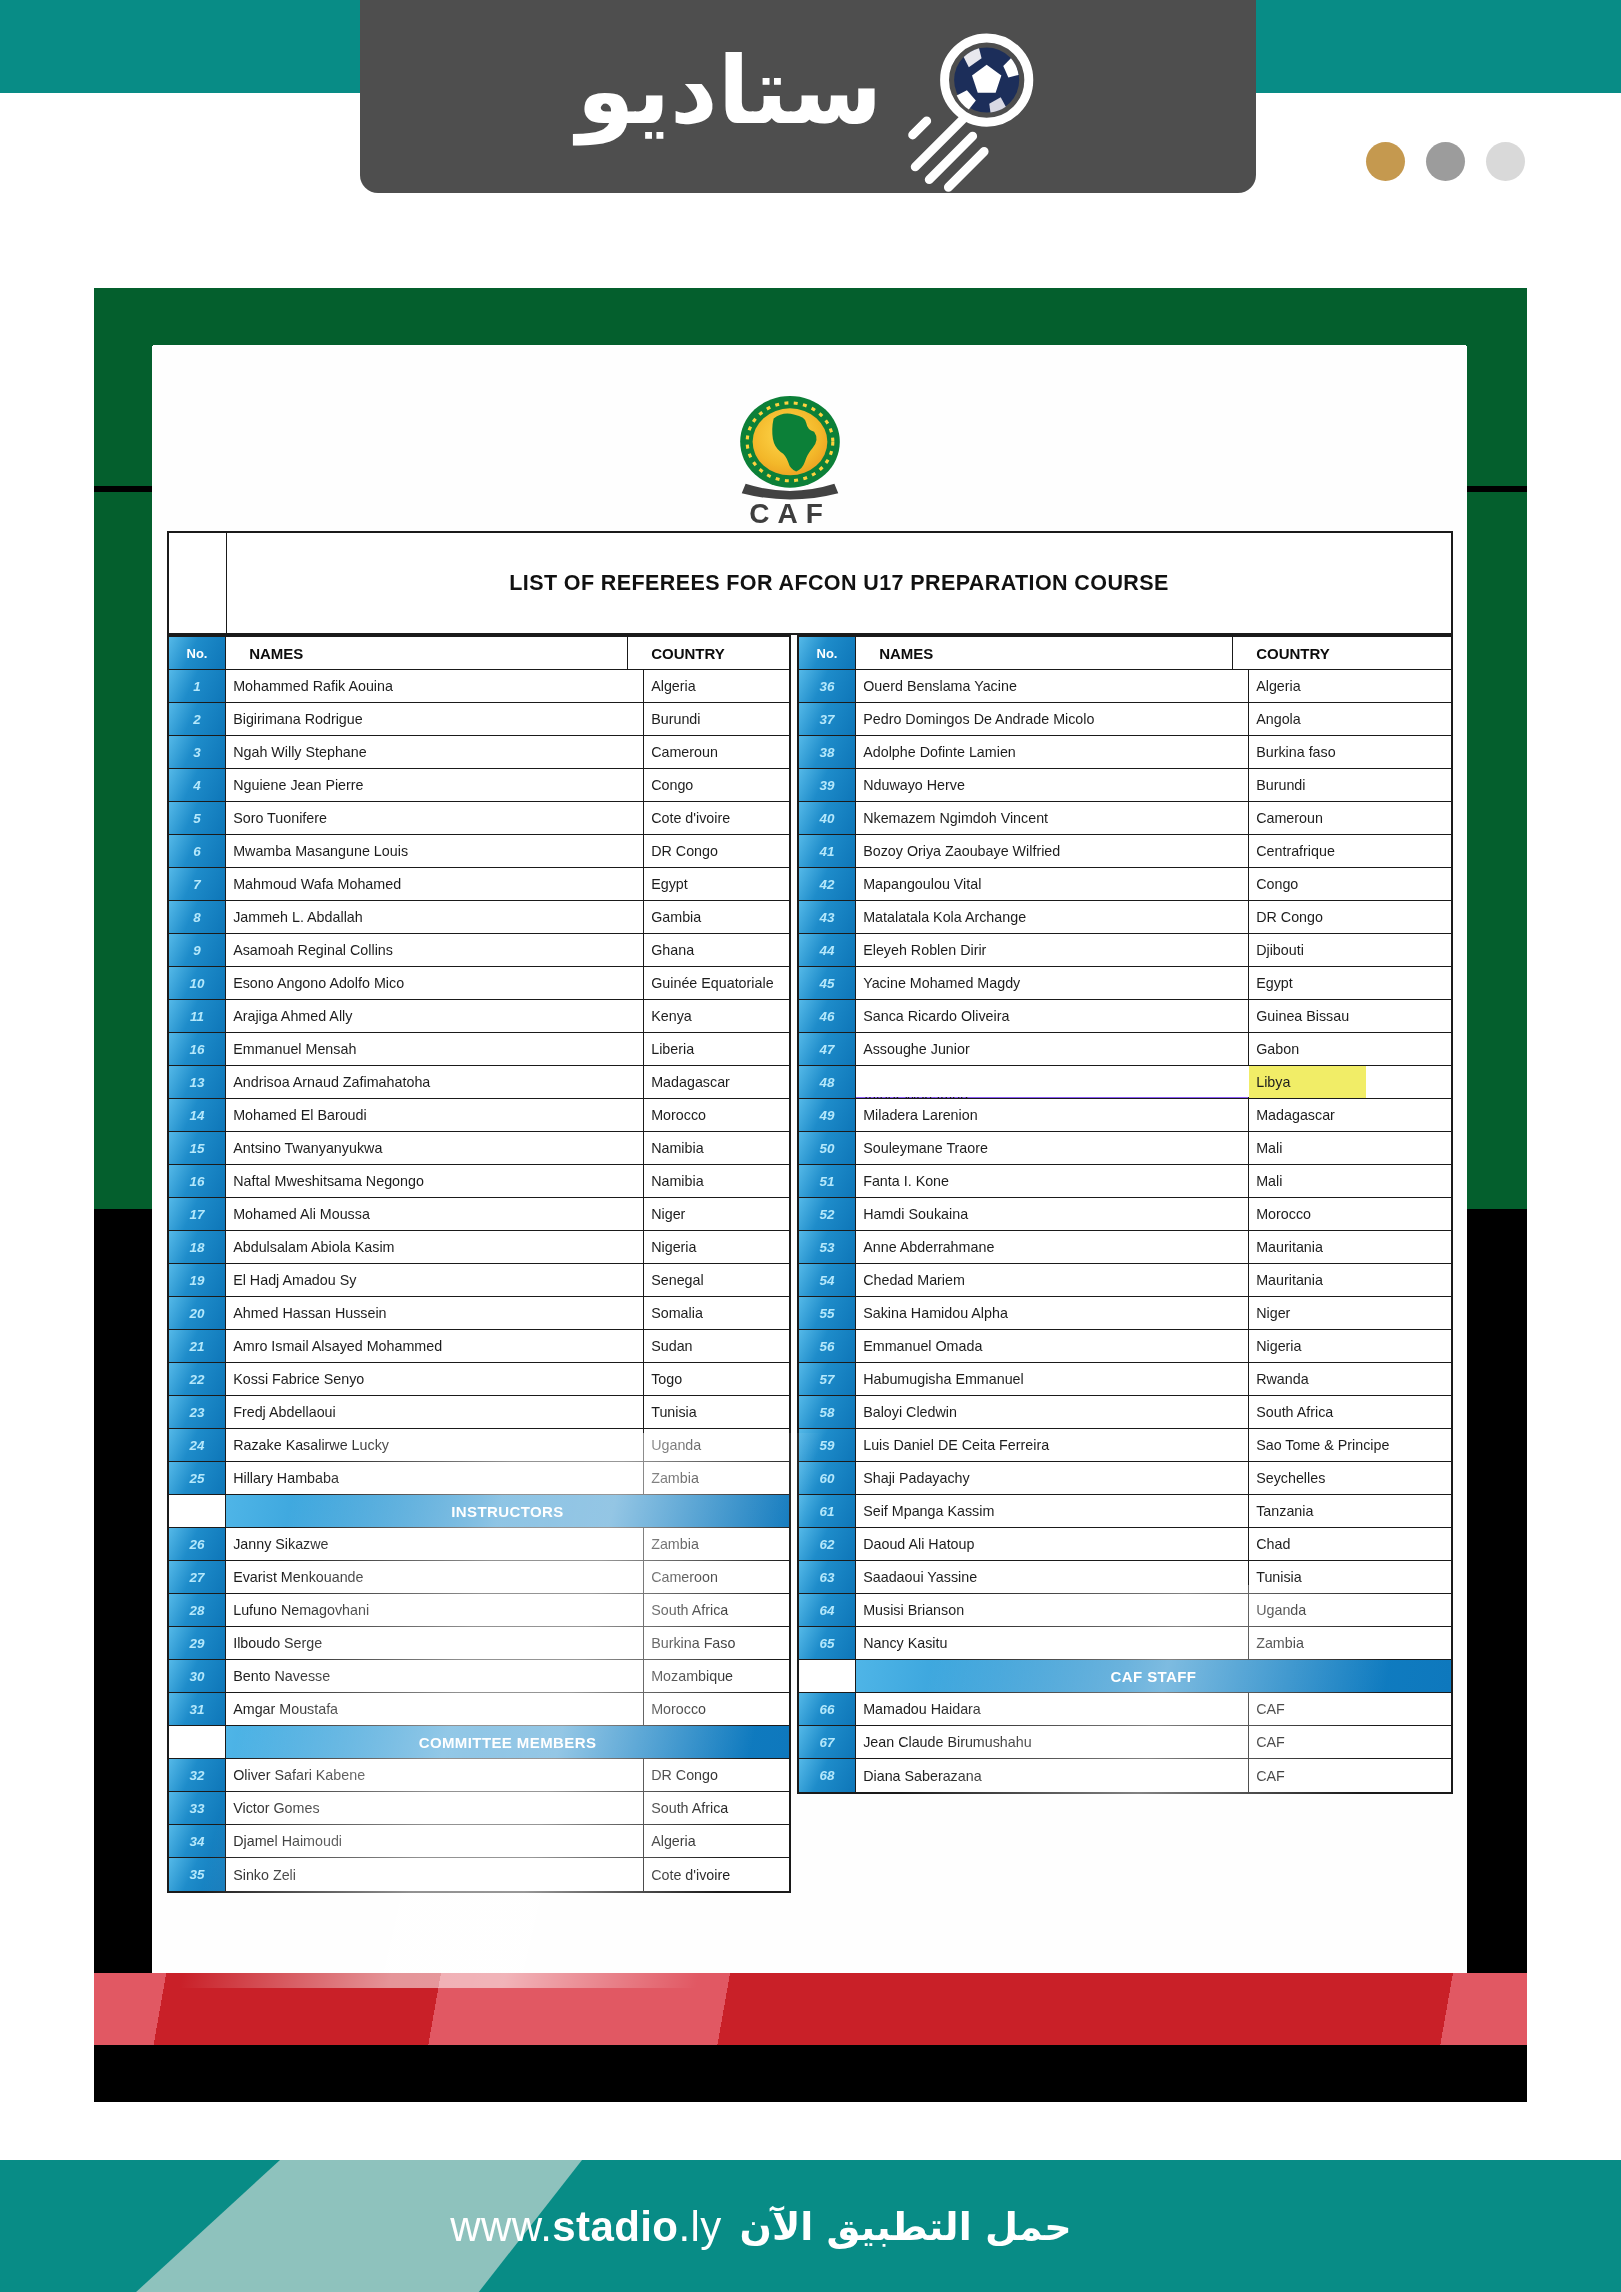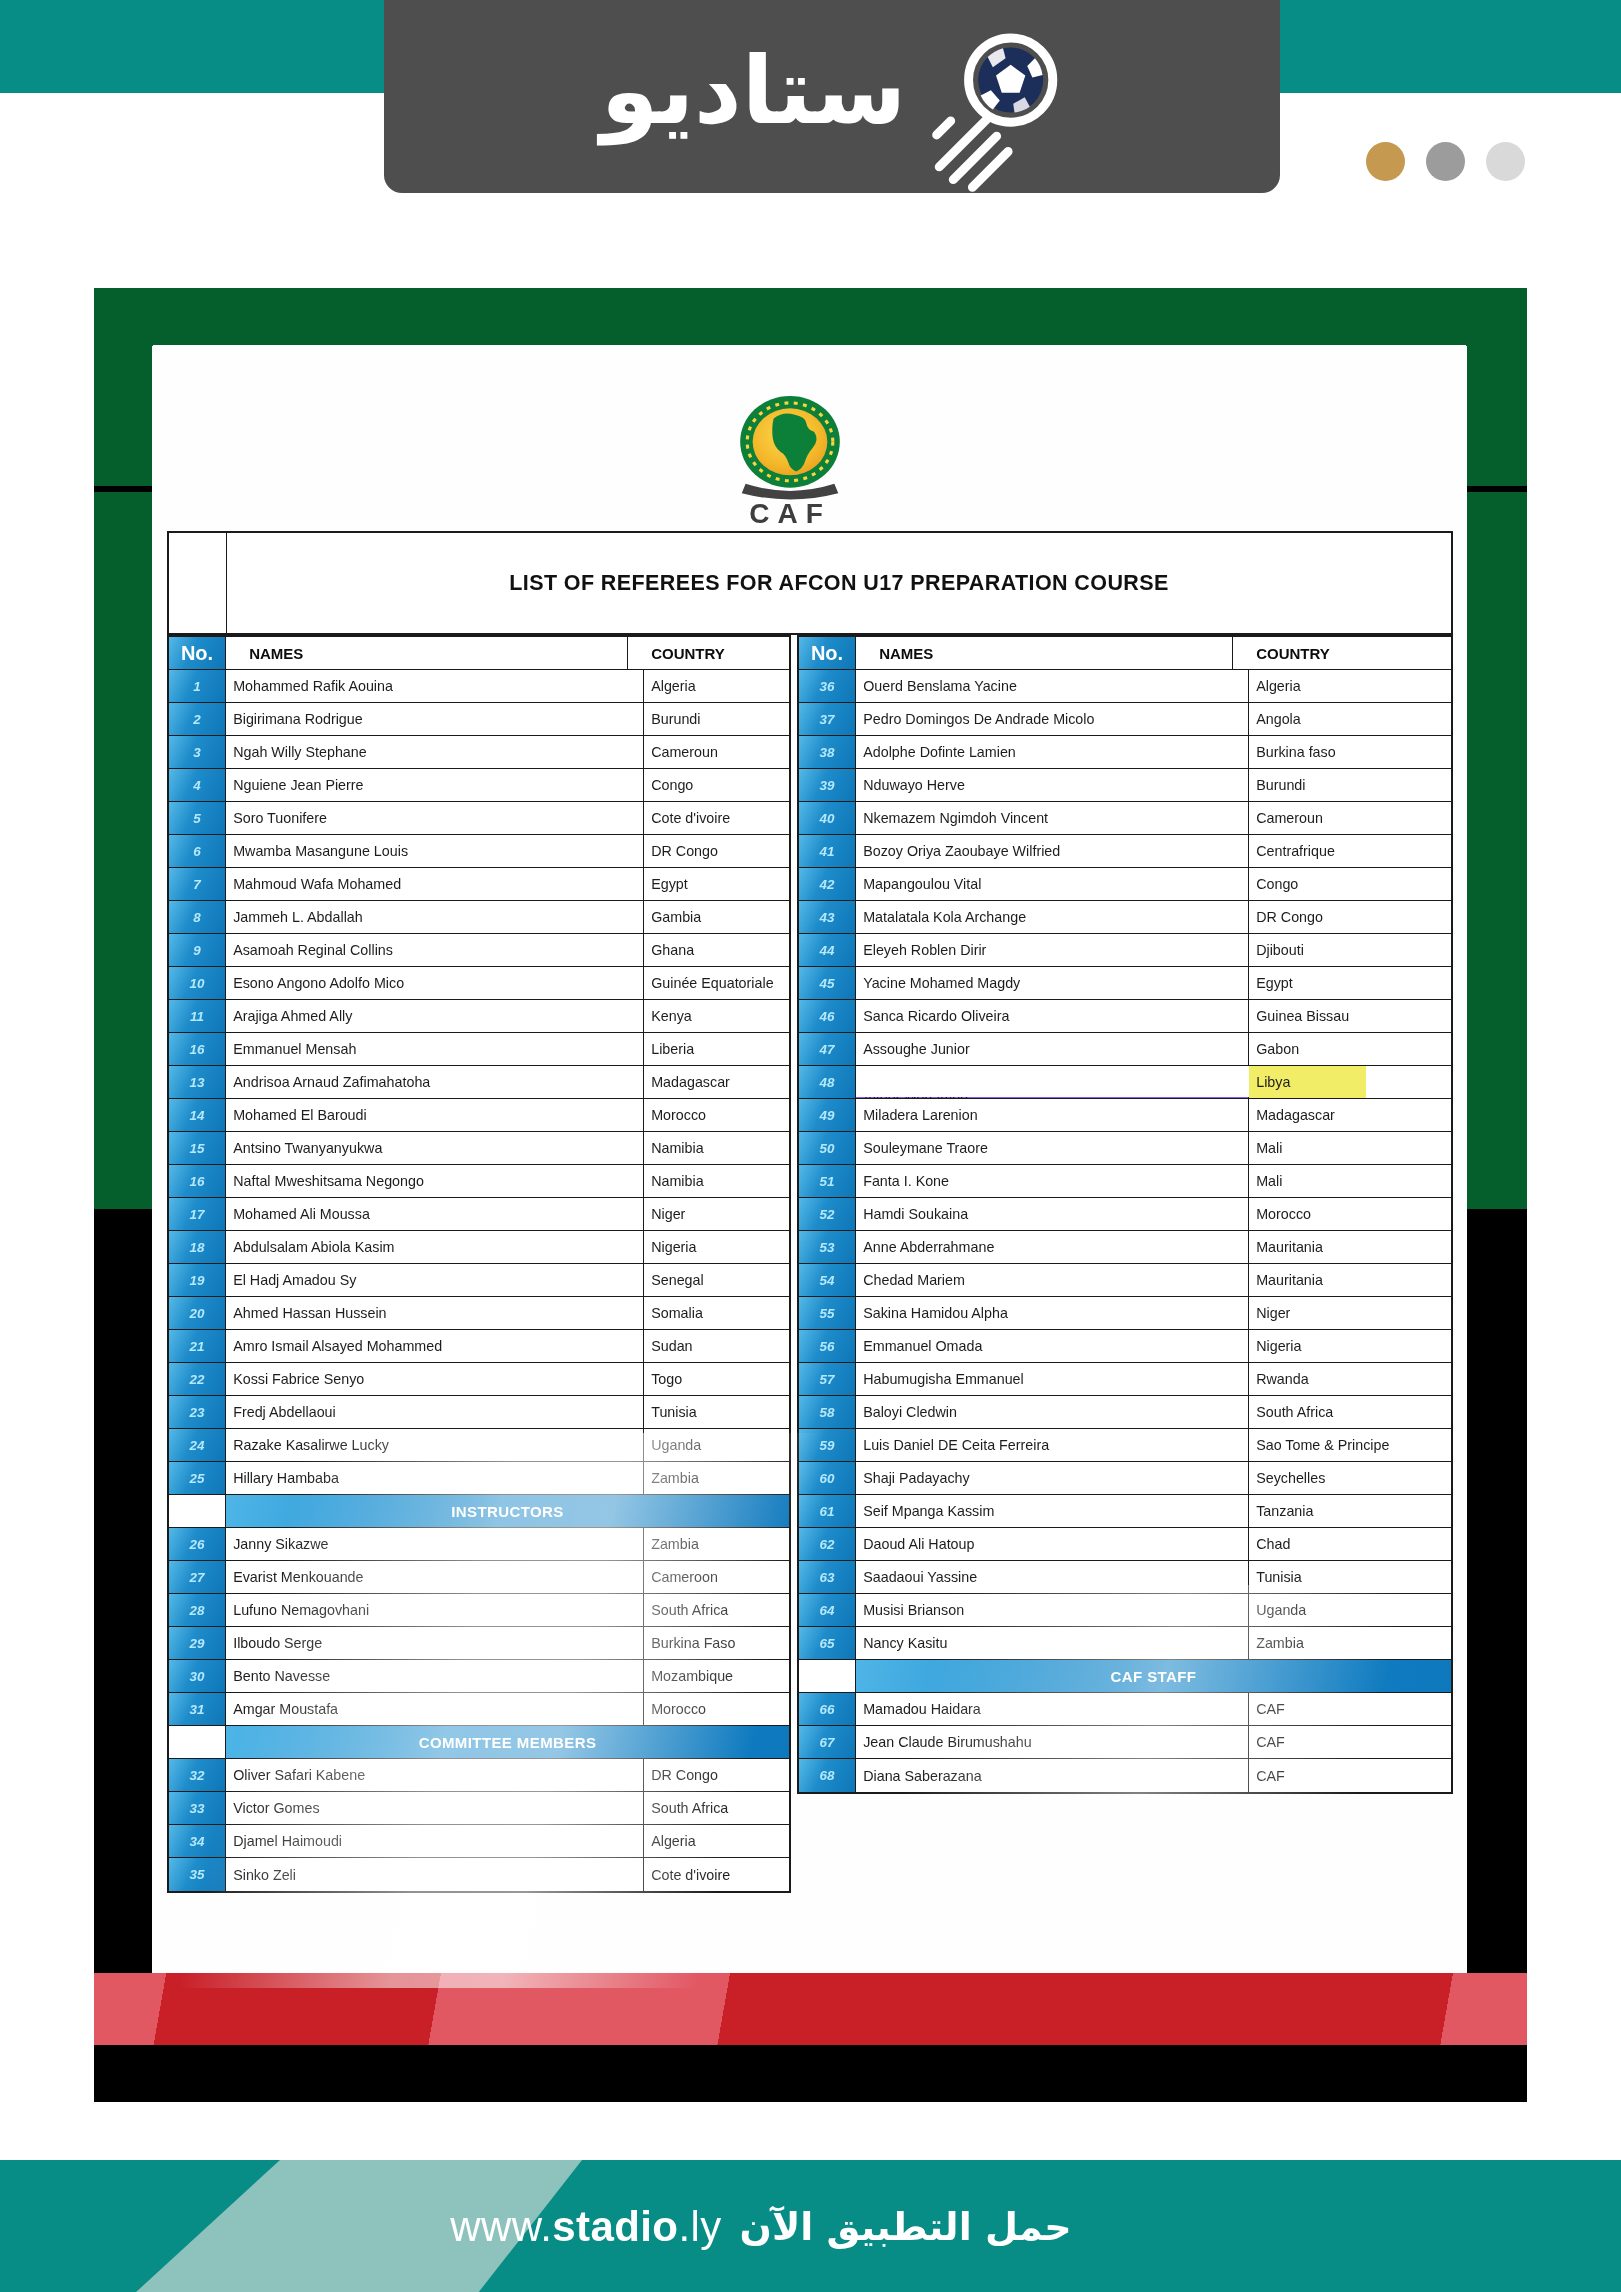--- a/index.html
+++ b/index.html
@@ -3,21 +3,21 @@
 <meta charset="utf-8">
 <style>
   html,body{margin:0;padding:0;background:#ffffff;}
   #stage{position:relative;width:1621px;height:2293px;background:#ffffff;overflow:hidden;
          font-family:"Liberation Sans",sans-serif;}
   .abs{position:absolute;}
 
   
   .teal-band{left:0;top:0;width:1621px;height:93px;background:#088c86;}
   .logo-card{left:360px;top:0;width:896px;height:193px;background:#4e4e4e;
-             border-radius:0 0 18px 18px;display:flex;align-items:center;justify-content:center;gap:23px;margin-left:24px;}
+             border-radius:0 0 18px 18px;display:flex;align-items:center;justify-content:center;gap:23px;}
   .brand-ar{color:#ffffff;font-weight:bold;font-size:93px;line-height:1;direction:rtl;
             font-family:"DejaVu Sans","Liberation Sans",sans-serif;transform:translateY(-5.4px);}
   .dot{width:39px;height:39px;border-radius:50%;top:142px;}
 
   
   .frame-top{left:94px;top:288px;width:1433px;height:57px;background:#045f2d;}
   .strip{top:288px;width:59px;height:1685px;background:linear-gradient(#045f2d 0 921px,#000000 921px 100%);}
   .strip-l{left:94px;} .strip-r{left:1466px;width:61px;}
   .strip-line{top:486px;width:59px;height:6.3px;background:#000;}
   .red-band{left:94px;top:1973px;width:1433px;height:72px;
@@ -43,21 +43,21 @@
   .c-no{width:57px;flex:none;border-right:1.8px solid #1a1a1a;display:flex;align-items:center;
         justify-content:center;box-sizing:border-box;}
   .c-name{flex:1;border-right:1.8px solid #1a1a1a;display:flex;align-items:center;
           padding:0 7.2px;box-sizing:border-box;font-size:14.3px;color:#1d1d1d;white-space:nowrap;overflow:hidden;}
   .c-country{flex:none;display:flex;align-items:center;padding:0 7.2px;box-sizing:border-box;
              font-size:14.3px;color:#1d1d1d;white-space:nowrap;overflow:hidden;}
   .tbl-left .c-country{width:145px;} .tbl-right .c-country{width:202px;}
   .blue{background:linear-gradient(115deg,#55b9e8 0%,#1e8cca 42%,#0e76b8 100%);}
   .num{font-size:13.4px;font-weight:bold;font-style:italic;color:#b5e8fb;}
   .hdr .c-name,.hdr .c-country{font-weight:bold;font-size:15px;color:#0c0c0c;margin-left:16px;}
-  .hdr .c-no{color:#ffffff;font-weight:bold;font-size:20px;}
+  .hdr .c-no{color:#ffffff;font-weight:bold;font-size:13px;}
   .sec-cell{flex:1;display:flex;align-items:center;justify-content:center;color:#ffffff;
             font-weight:bold;font-size:15px;letter-spacing:0.4px;
             background:linear-gradient(100deg,#4fb5e7 0%,#1486c9 45%,#0e78bd 100%);}
   .hl .c-name{background:#8b5cf6;margin-top:31px;}
   .hl .c-country{background:linear-gradient(90deg,#f1ed67 0 58%,rgba(241,237,103,0) 58%);}
 
   
   .glare1{left:161px;top:1433px;width:681px;height:555px;pointer-events:none;
     background:linear-gradient(103deg,rgba(255,255,255,0) 18%,rgba(255,255,255,.52) 44%,rgba(255,255,255,.55) 58%,rgba(255,255,255,0) 82%);}
   .glare2{left:800px;top:1585px;width:667px;height:331px;pointer-events:none;

